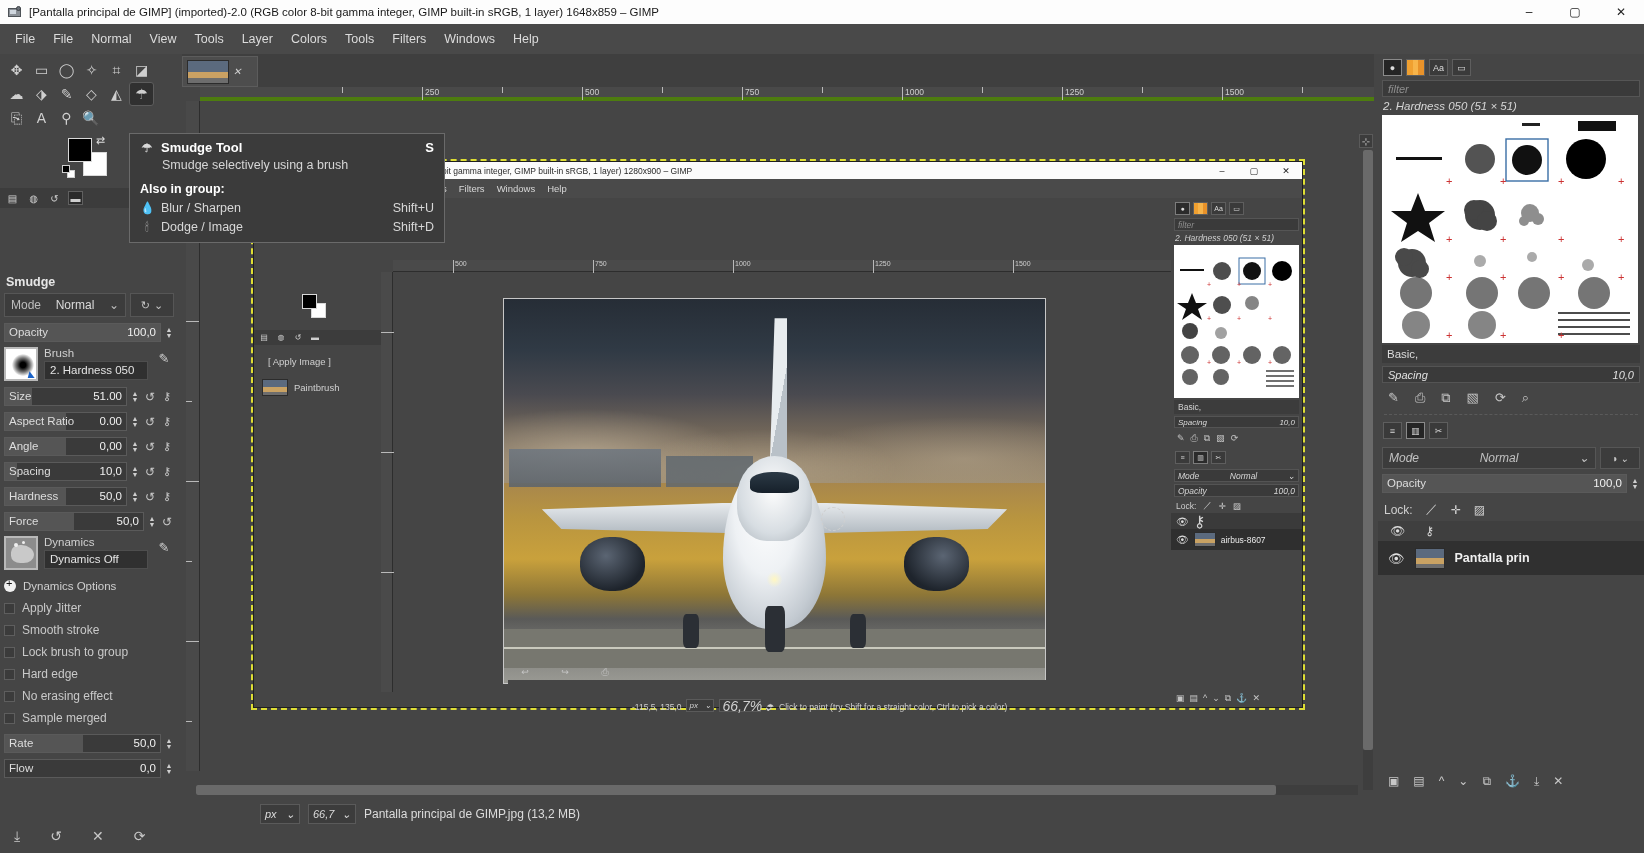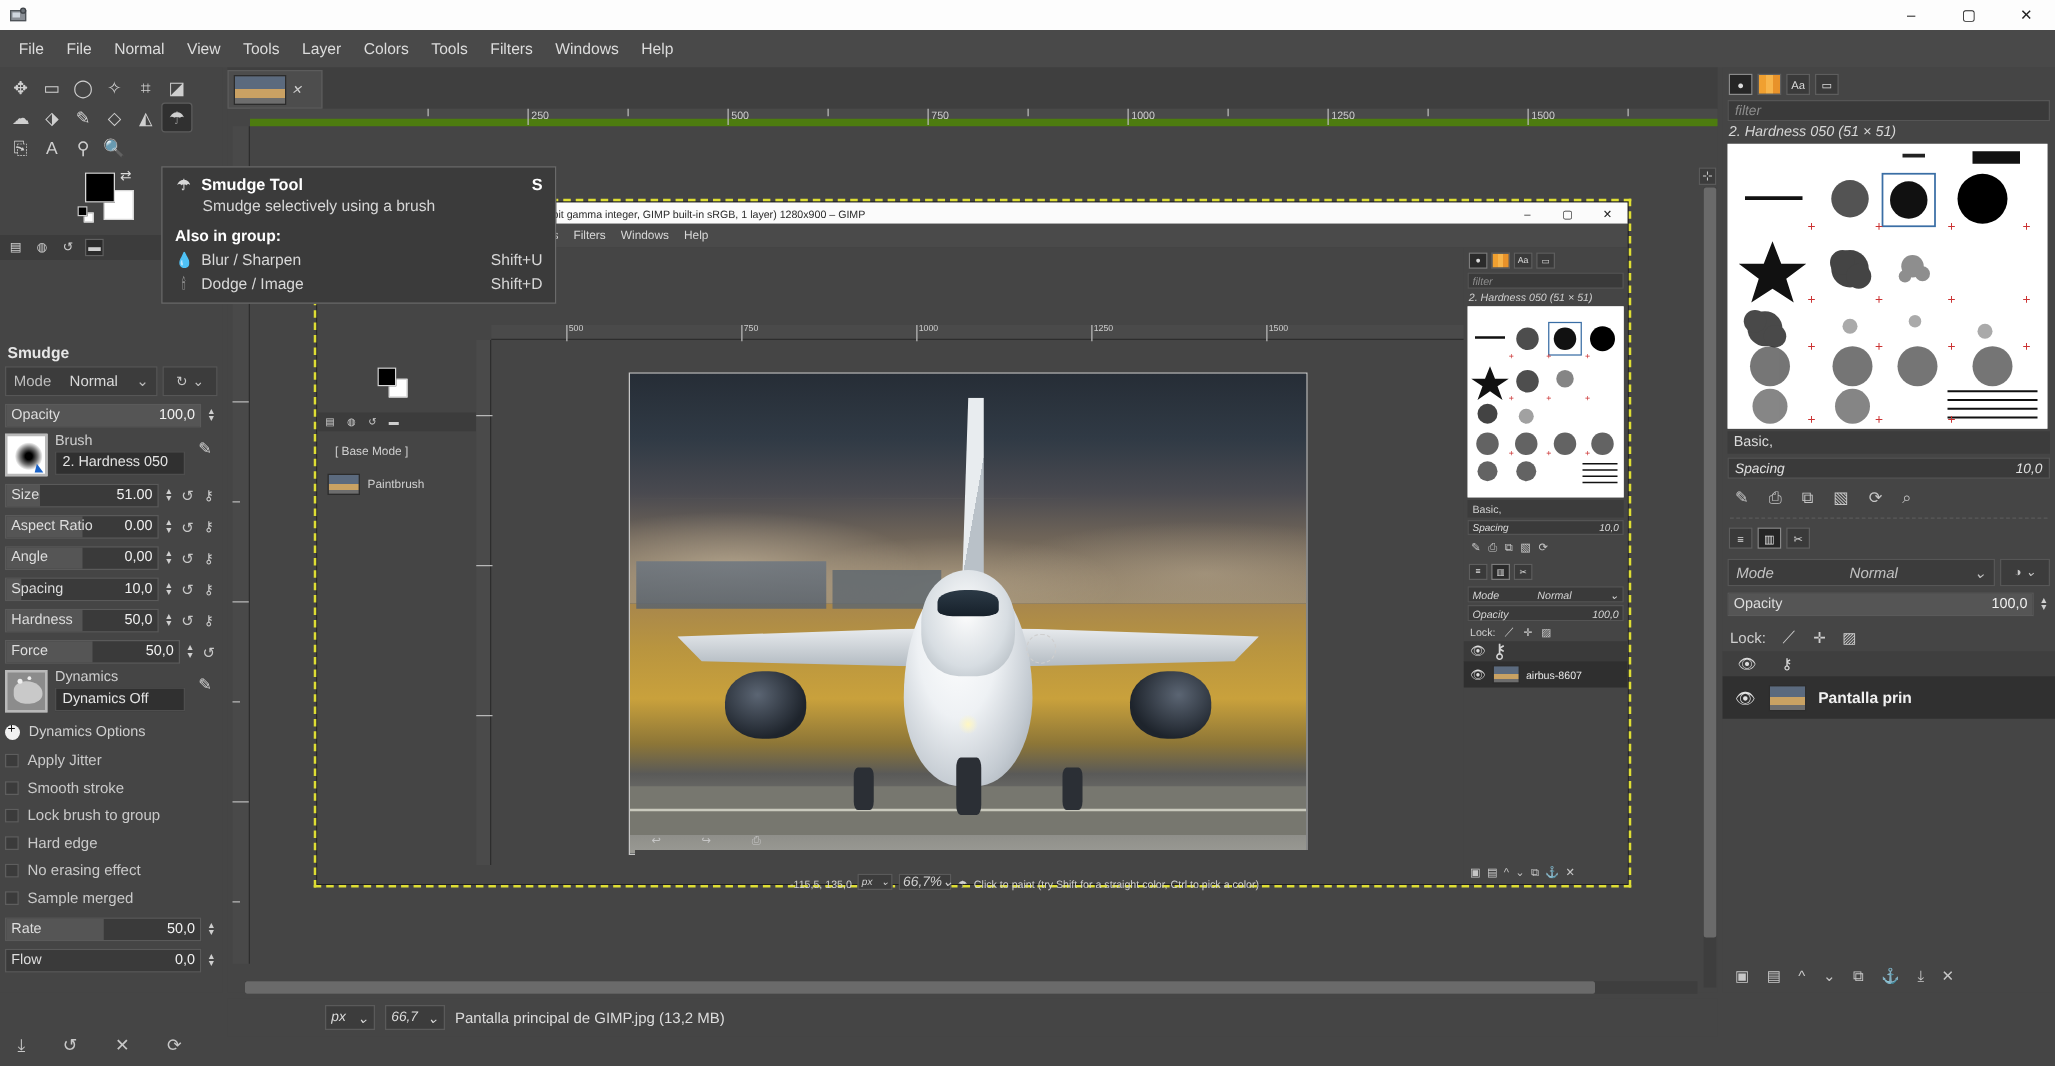--- a/index.html
+++ b/index.html
@@ -76,21 +76,21 @@
 
   .chk-row { display:flex; align-items:center; gap:7px; margin:0 4px; height:22px; font-size:12px; color:#c9c9c9;}
   .chk { width:11px;height:11px; background:#3b3b3b; border:1px solid #5e5e5e; flex:0 0 auto;}
   .exp { width:12px;height:12px; border-radius:50%; background:#f0f0f0; position:relative; flex:0 0 auto;}
   .exp:after{content:"+"; position:absolute; left:2px; top:-3px; font-size:11px; color:#111;}
   .dyn-label { font-size:11.5px; color:#cfcfcf; }
 
   
   .canvasarea { position:absolute; left:182px; top:54px; width:1192px; height:740px; background:#454545; }
   .ruler-h { position:absolute; left:18px; top:33px; width:1174px; height:14px; background:#494949;
-     border-bottom:6px solid #4d7c0f; }
+     border-bottom:4px solid #4d7c0f; }
   .ruler-v { position:absolute; left:4px; top:47px; width:14px; height:670px; background:#494949;
      border-right:1px solid #2d2d2d;}
   .rtick { position:absolute; top:0; width:1px; height:6px; background:#b9b9b9; }
   .rtick.major{height:13px;}
   .rlabel { position:absolute; top:0px; font-size:8.5px; color:#cfcfcf; }
   .vtick { position:absolute; left:0; width:6px; height:1px; background:#b9b9b9;}
   .vtick.major{width:13px;}
 
   .tabstrip { position:absolute; left:0; top:0; width:1192px; height:33px; background:#3f3f3f; }
   .imgtab { position:absolute; left:0; top:2px; width:76px; height:31px; background:#4d4d4d;
@@ -162,21 +162,21 @@
     background:radial-gradient(ellipse at 60% 35%, #5b6573, #1e242c 70%); border-radius:46%;}
   .gearC { position:absolute; left:48.3%; top:80%; width:3.6%; height:12%; background:#2b2f35; border-radius:18%;}
   .gearL { position:absolute; left:33%; top:82%; width:3%; height:9%; background:#2b2f35; border-radius:20%;}
   .gearR { position:absolute; right:33%; top:82%; width:3%; height:9%; background:#2b2f35; border-radius:20%;}
   .light { position:absolute; left:48.5%; top:71%; width:3%; height:4%;
     background:radial-gradient(circle, #fff7c2, rgba(255,220,110,0) 70%);}
 
   .iw-statbar { position:absolute; left:127px; top:482px; width:790px; height:27px; background:#454545;}
   .iw-stat-row { display:flex; align-items:flex-end; height:16px; gap:5px; font-size:8.5px; color:#d0d0d0; padding-left:124px;}
   .iw-unit { width:28px; height:13px; background:#3c3c3c; border:1px solid #5a5a5a; display:flex; align-items:center; justify-content:space-between; padding:0 2px; font-size:8px;}
-  .iw-zoomc { width:42px; height:13px; background:#3c3c3c; border:1px solid #5a5a5a; display:flex; align-items:center; justify-content:space-between; padding:0 2px; font-size:11px;}
+  .iw-zoomc { width:42px; height:13px; background:#3c3c3c; border:1px solid #5a5a5a; display:flex; align-items:center; justify-content:space-between; padding:0 2px; font-size:14px;}
   .iw-navbar { position:absolute; left:127px; top:468px; width:790px; height:12px;}
   .iw-nbtn { position:absolute; width:14px;height:12px;display:flex;align-items:center;justify-content:center;color:#c6c6c6;font-size:9px;}
 
   .iw-dock { position:absolute; left:917px; top:0; width:131px; height:509px; background:#454545;}
   .iwd-tabs { display:flex; gap:3px; padding:4px 0 3px 4px; }
   .iwd-tab { width:15px; height:13px; border:1px solid #5e5e5e; background:#3a3a3a; display:flex;
     align-items:center; justify-content:center; font-size:7px; color:#dcdcdc;}
   .iwd-tab.sel{background:#2b2b2b; border-color:#7c7c7c;}
   .iwd-filter { margin:0 3px; height:13px; background:#3a3a3a; border:1px solid #555;
     font-size:8.5px; color:#8e8e8e; font-style:italic; padding:1px 3px;}
@@ -258,20 +258,21 @@
 <body>
 
 <div class="app">
 
   <div class="titlebar">
     <span class="tb-icon">
       <i class="body"></i>
         <i class="scr"></i>
         <i class="lens"></i>
     </span>
+    <span class="tb-text">[Pantalla principal de GIMP] (imported)-2.0 (RGB color 8-bit gamma integer, GIMP built-in sRGB, 1 layer) 1648x859 – GIMP</span>
     <span class="tb-btns">
       <span class="tb-btn">–</span>
       <span class="tb-btn">▢</span>
       <span class="tb-btn close">✕</span>
     </span>
   </div>
 
   <div class="menubar">
     <span class="menu-item">File</span>
     <span class="menu-item">File</span>
@@ -573,21 +574,21 @@
         <span class="iw-bg"></span>
         <span class="iw-fg"></span>
         <div class="iw-dockbar">
           <span class="di">▤</span>
           <span class="di">◍</span>
           <span class="di">↺</span>
           <span class="di">▬</span>
         </div>
         <div class="iw-undo">
           <div class="iw-undo-row" style="padding-left:14px">
-            <span>[ Base Mode ]</span>
+            <span>[ Apply Image ]</span>
           </div>
           <div class="iw-undo-row">
             <i class="th"></i>
             <span>Paintbrush</span>
           </div>
         </div>
       </div>
 
       <div class="iw-canvas">
         <div class="iw-ruler-h">

